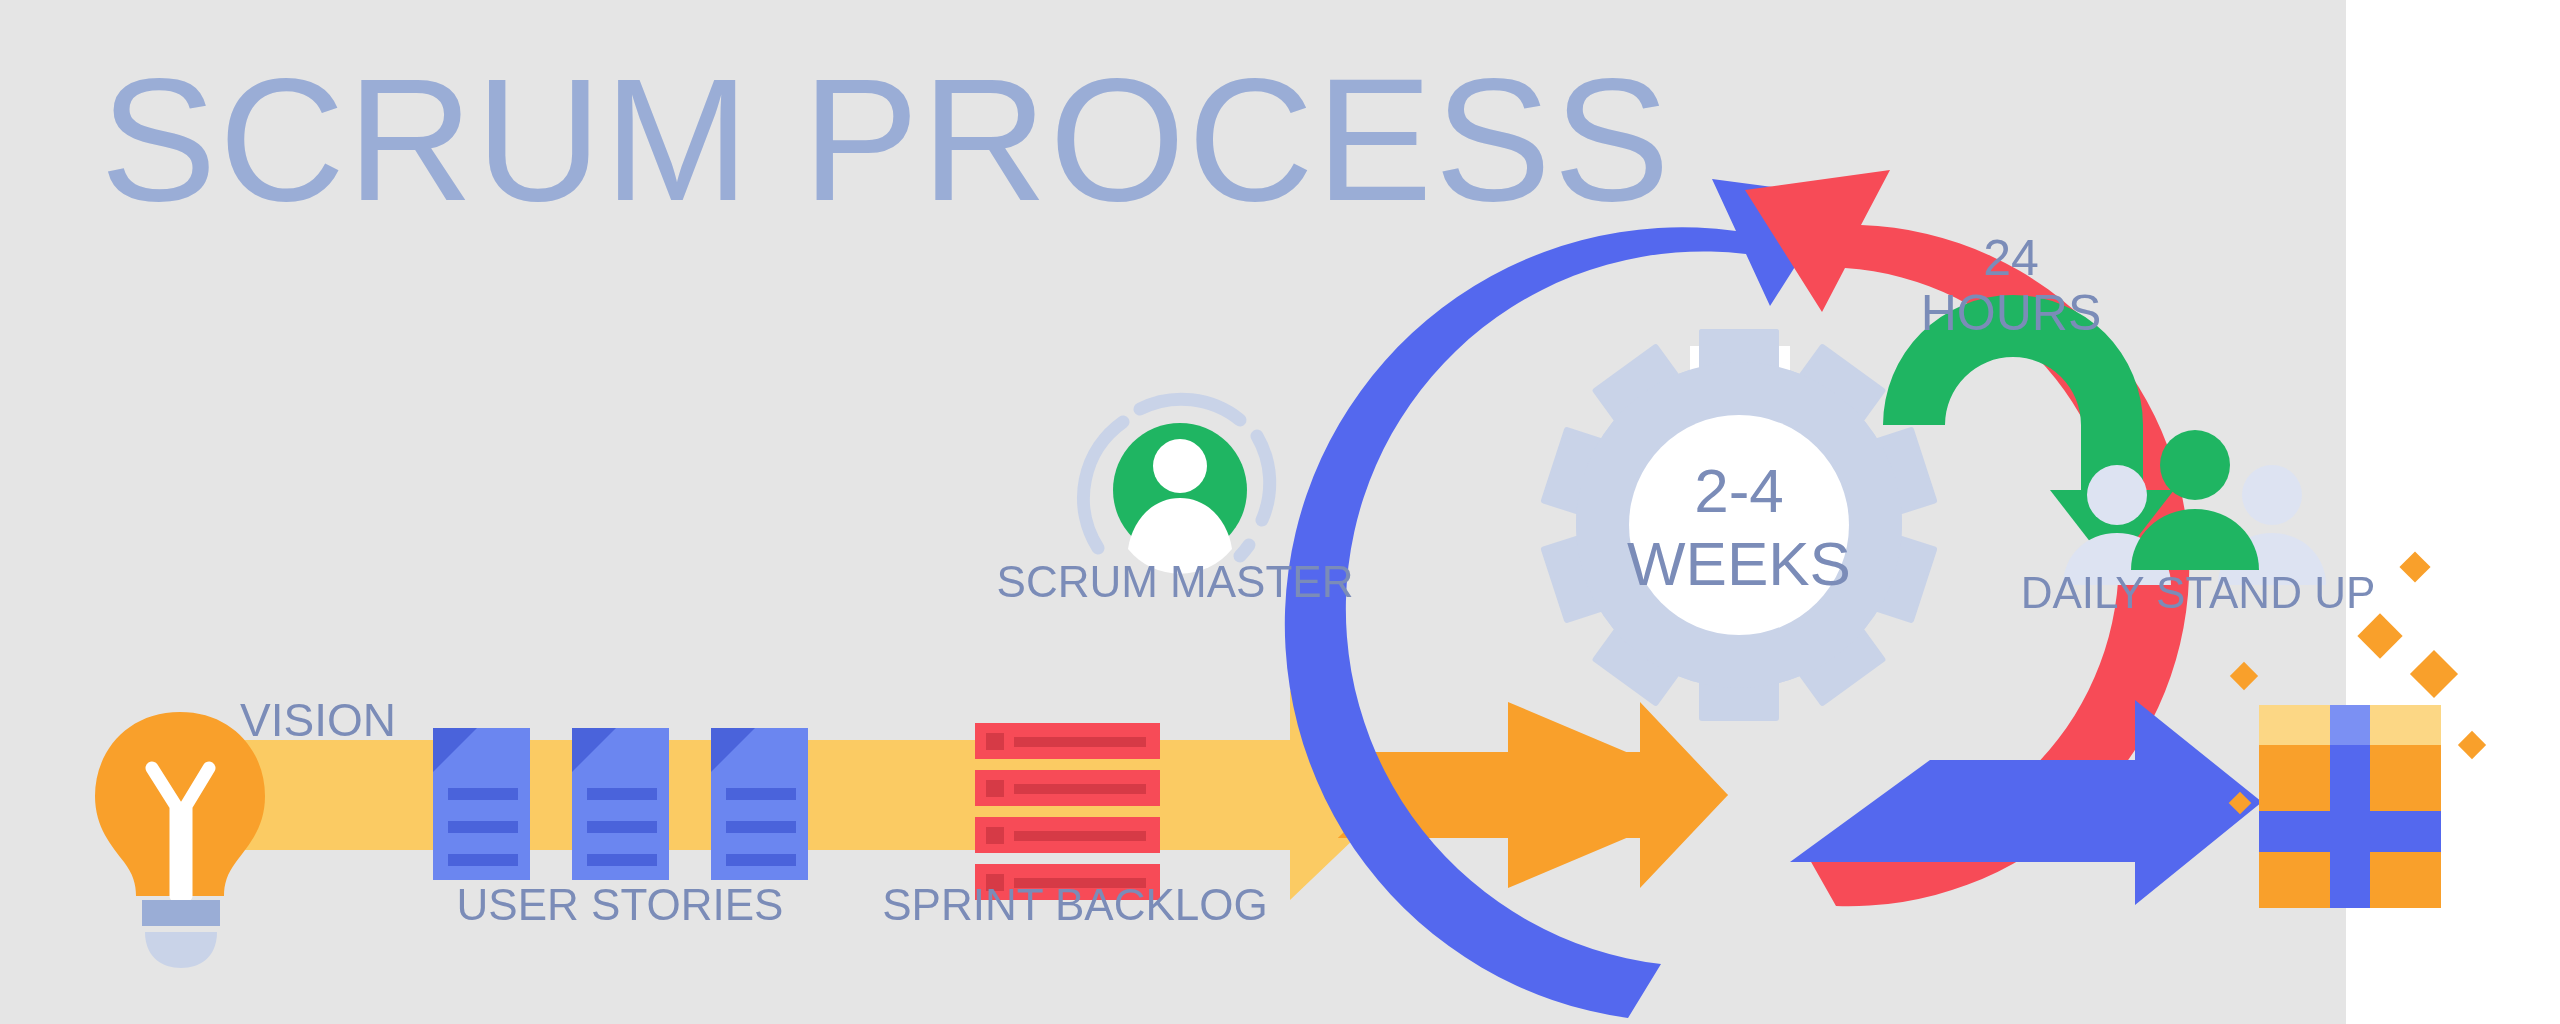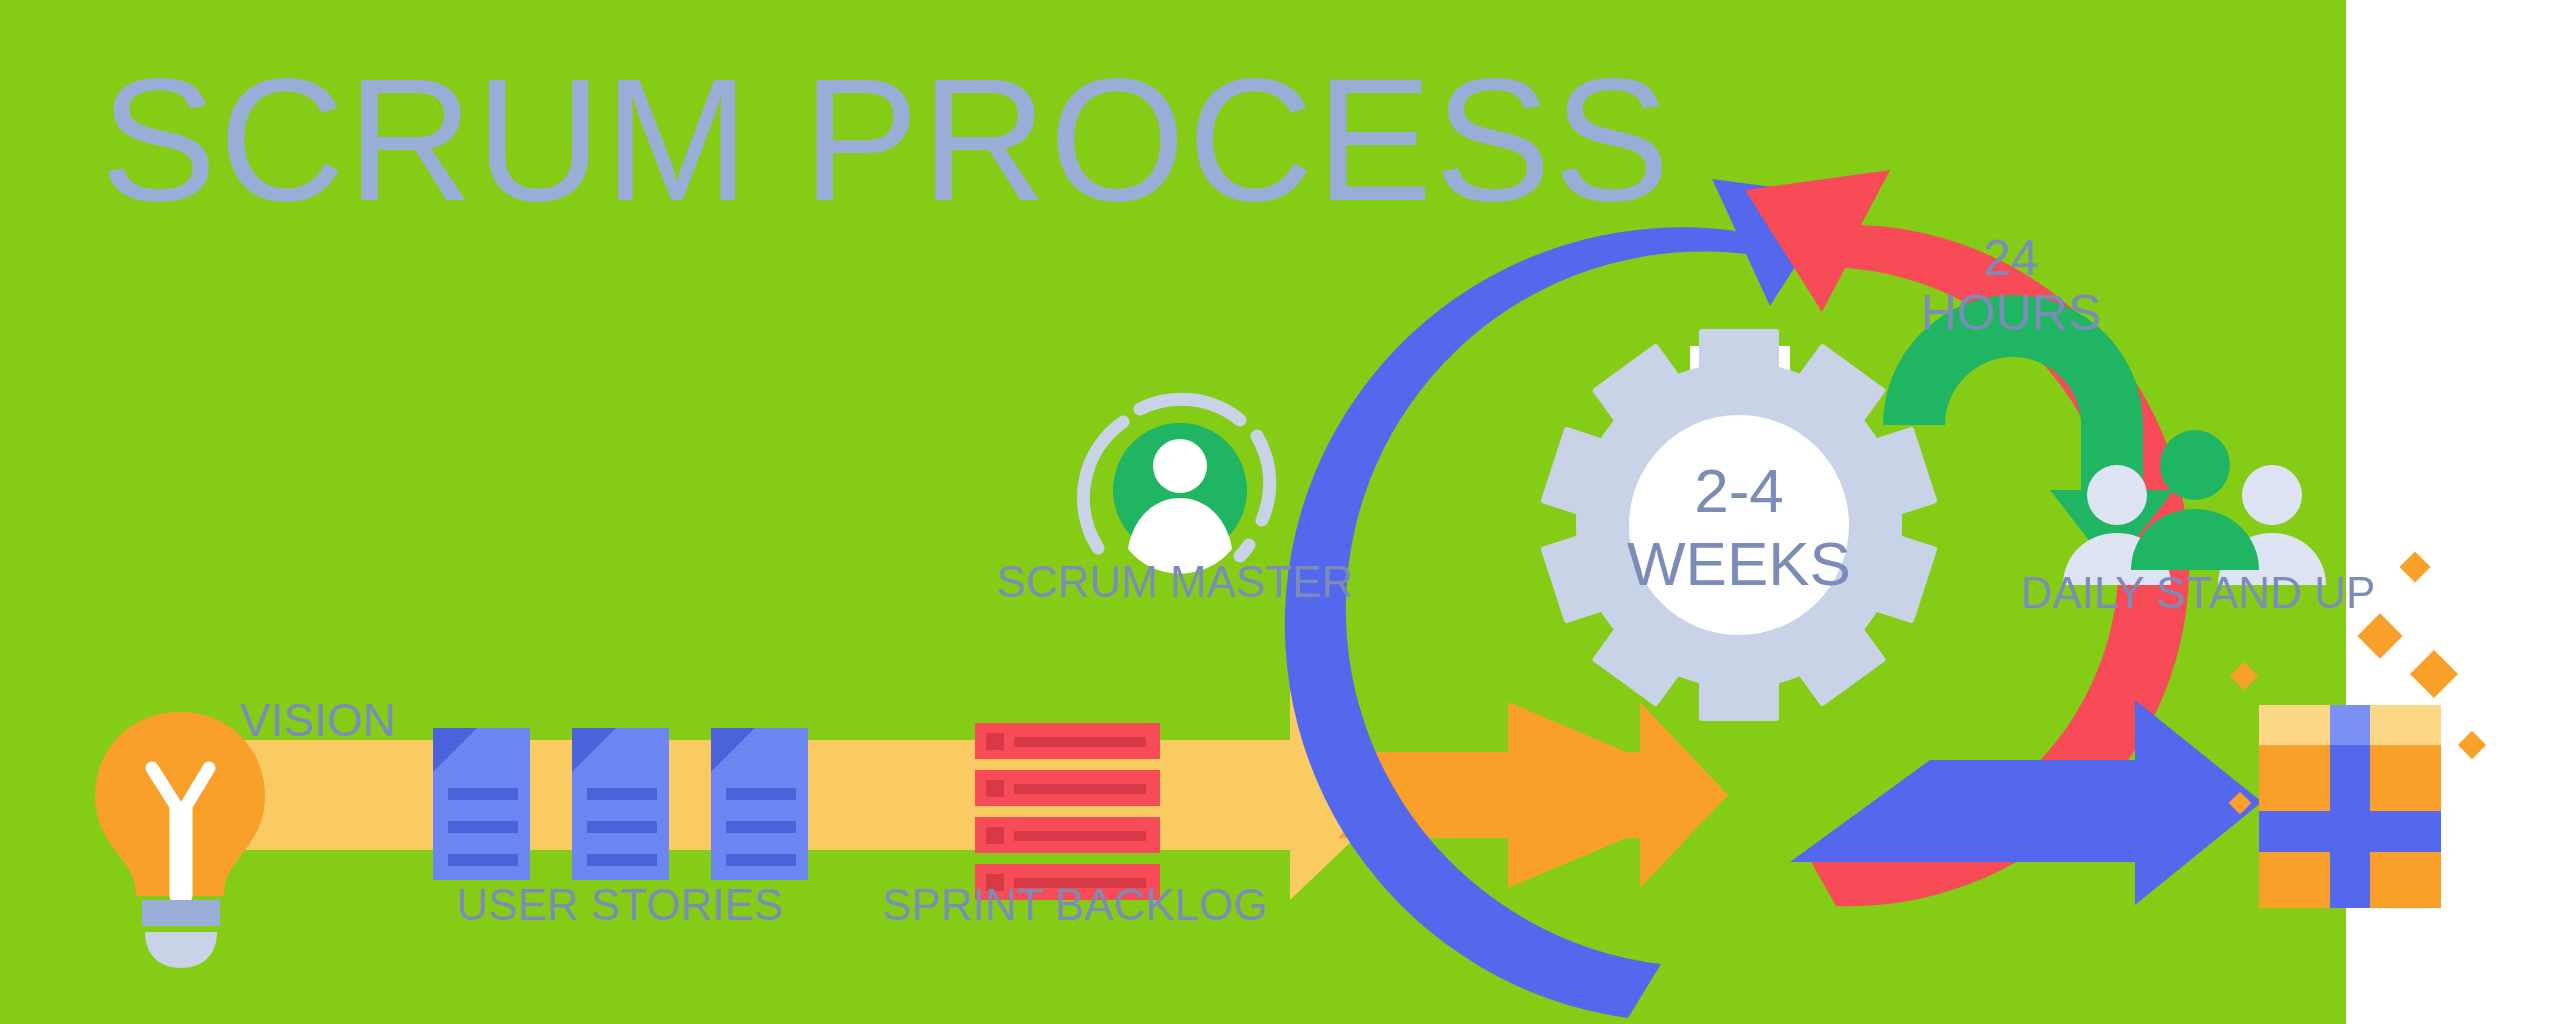--- a/index.html
+++ b/index.html
@@ -1,17 +1,17 @@
 <!DOCTYPE html>
 <html><head>
 <meta charset="utf-8">
 <style>
   html,body{margin:0;padding:0;background:#ffffff;}
   body{width:2560px;height:1024px;overflow:hidden;font-family:"Liberation Sans",sans-serif;}
-  #stage{position:relative;width:2346px;height:1024px;background:#84cc16;}
+  #stage{position:relative;width:2346px;height:1024px;background:#e5e5e5;}
   #stage svg{position:absolute;left:0;top:0;width:2560px;height:1024px;}
   .ttl{font-family:"Liberation Sans",sans-serif;font-weight:300;letter-spacing:2px;}
   .lbl{font-family:"Liberation Sans",sans-serif;font-weight:400;}
 </style>
 </head>
 <body>
 
 <div id="stage">
 
   <svg viewBox="0 0 2560 1024" xmlns="http://www.w3.org/2000/svg">

